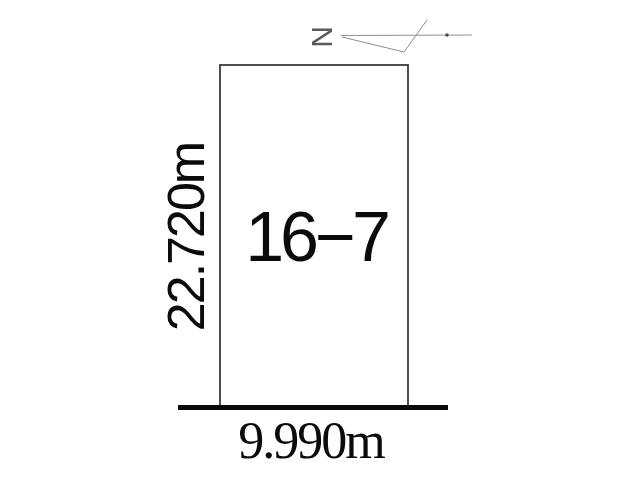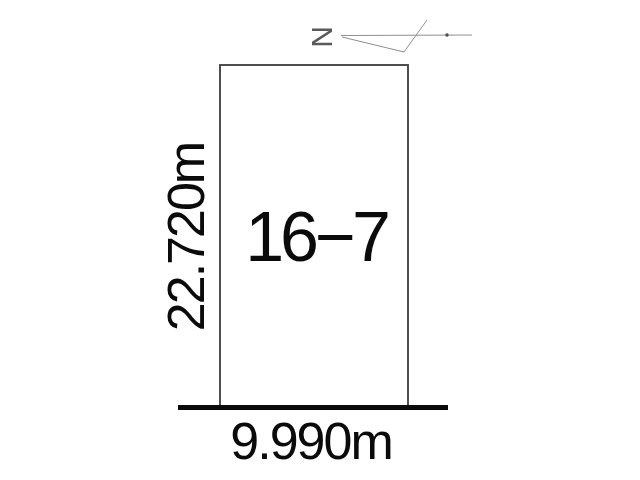--- a/index.html
+++ b/index.html
@@ -34,20 +34,21 @@
     font-size: 70px;
     letter-spacing: -4px;
     text-align: center;
   }
   .label.frontage {
     left: 311px;
     top: 441px;
     transform: translate(-50%, -50%);
     font-size: 52px;
     letter-spacing: -2px;
+    font-family: Liberation Serif, serif;
   }
   .label.depth {
     left: 186px;
     top: 237px;
     transform: translate(-50%, -50%) rotate(-90deg);
     font-size: 52px;
     letter-spacing: -2px;
   }
   .north-label-text {
     font-family: "Liberation Sans", sans-serif;

